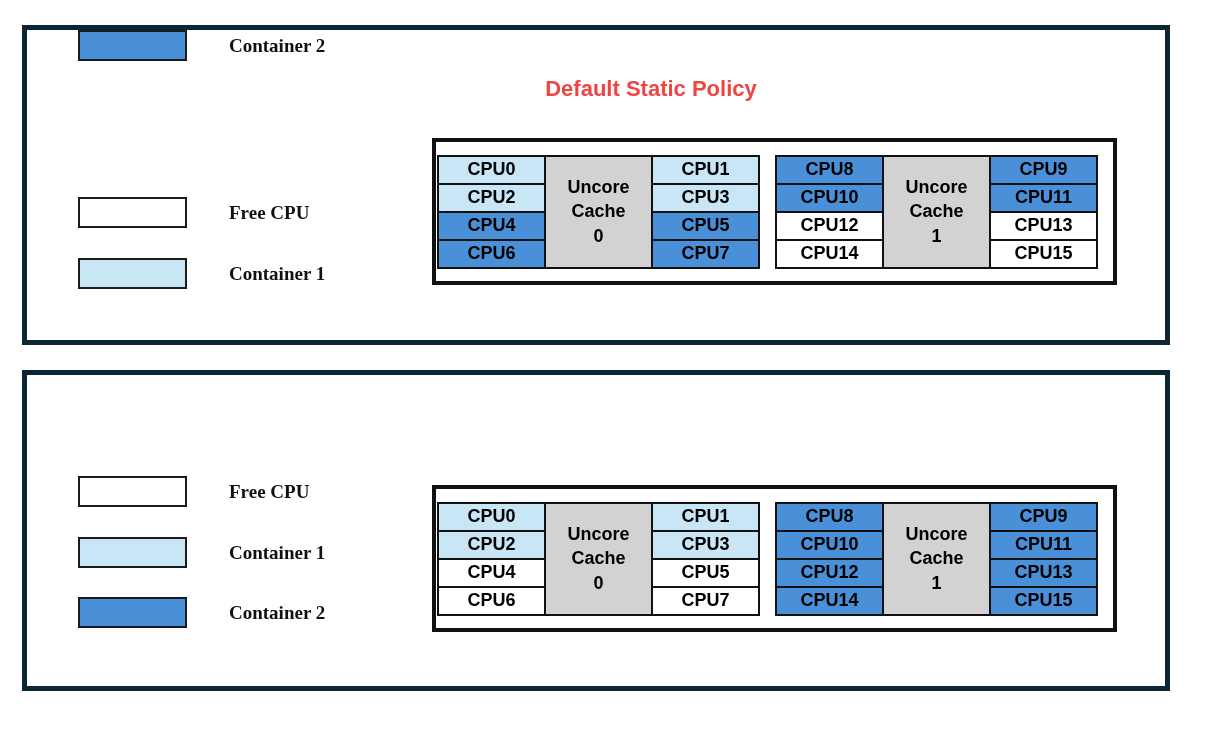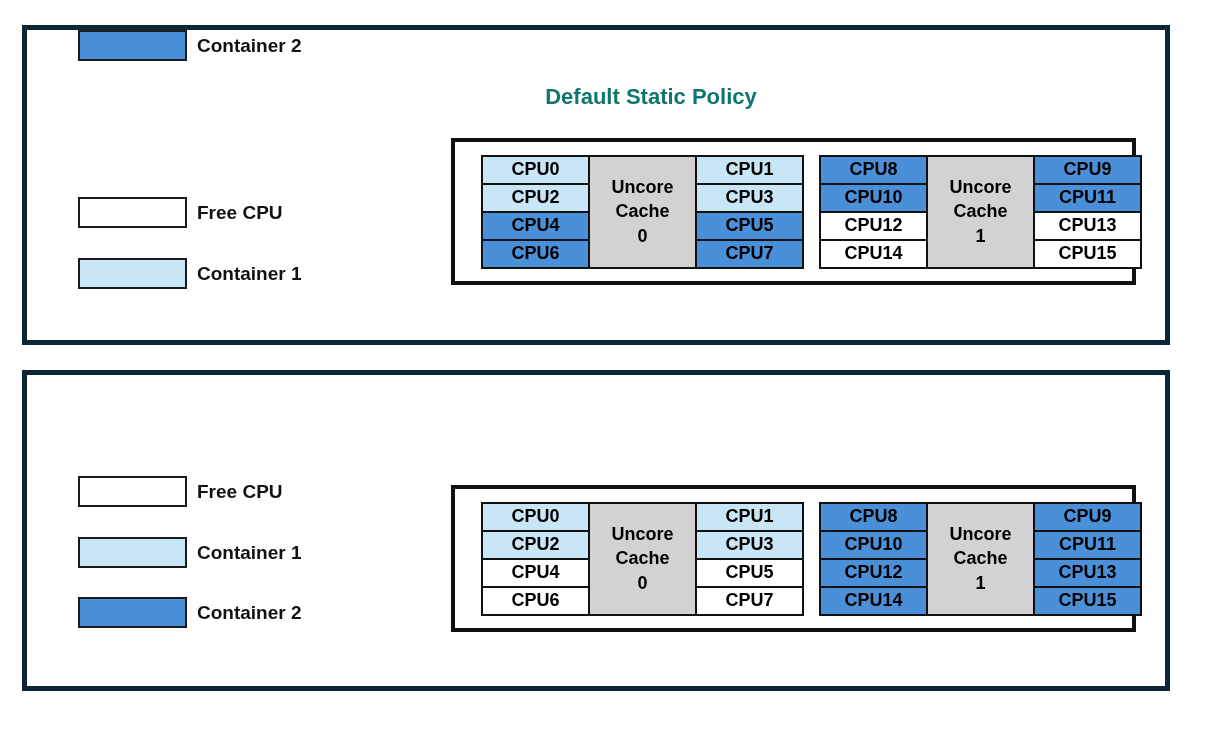--- a/index.html
+++ b/index.html
@@ -9,44 +9,44 @@
   }
   .panel{
     position:absolute;left:22px;width:1148px;box-sizing:border-box;
     border:5px solid #0d2636;background:#ffffff;
   }
   #panel-1{top:25px;height:320px;}
   #panel-2{top:370px;height:321px;}
 
   .panel-title{
     position:absolute;left:120px;right:10px;text-align:center;
-    font-weight:bold;font-size:22px;color:#0f766e;white-space:nowrap;margin-top:8px;
+    font-weight:bold;font-size:22px;color:#ef4444;white-space:nowrap;
   }
   #panel-1 .panel-title{top:46px;}
   #panel-2 .panel-title{top:50px;}
 
   .legend-item{position:absolute;left:51px;display:flex;align-items:center;}
   .swatch{
     width:109px;height:31px;box-sizing:border-box;
     border:2px solid #1a1a1a;background:#ffffff;flex:0 0 auto;
   }
   .legend-label{
-    margin-left:10px;font-weight:bold;font-size:19px;color:#111111;white-space:nowrap;
+    margin-left:42px;font-weight:bold;font-size:19px;color:#111111;white-space:nowrap;font-family:Liberation Serif, serif;
   }
   #panel-1 .legend-item:nth-of-type(1){top:106px;}
   #panel-1 .legend-item:nth-of-type(2){top:167px;}
   #panel-1 .legend-item:nth-of-type(3){top:228px;}
   #panel-2 .legend-item:nth-of-type(1){top:101px;}
   #panel-2 .legend-item:nth-of-type(2){top:162px;}
   #panel-2 .legend-item:nth-of-type(3){top:222px;}
 
   .diagram{
     position:absolute;left:405px;width:685px;height:147px;box-sizing:border-box;
     border:4px solid #111111;background:#ffffff;
-    display:flex;align-items:center;padding-left:26px;gap:15px;margin-left:19px;
+    display:flex;align-items:center;padding-left:1px;gap:15px;
   }
   #panel-1 .diagram{top:108px;}
   #panel-2 .diagram{top:110px;}
 
   .cluster{
     display:grid;grid-template-columns:105px 105px 105px;
     grid-template-rows:repeat(4,26px);gap:2px;padding:2px;background:#111111;
   }
   .cell{
     display:flex;align-items:center;justify-content:center;

